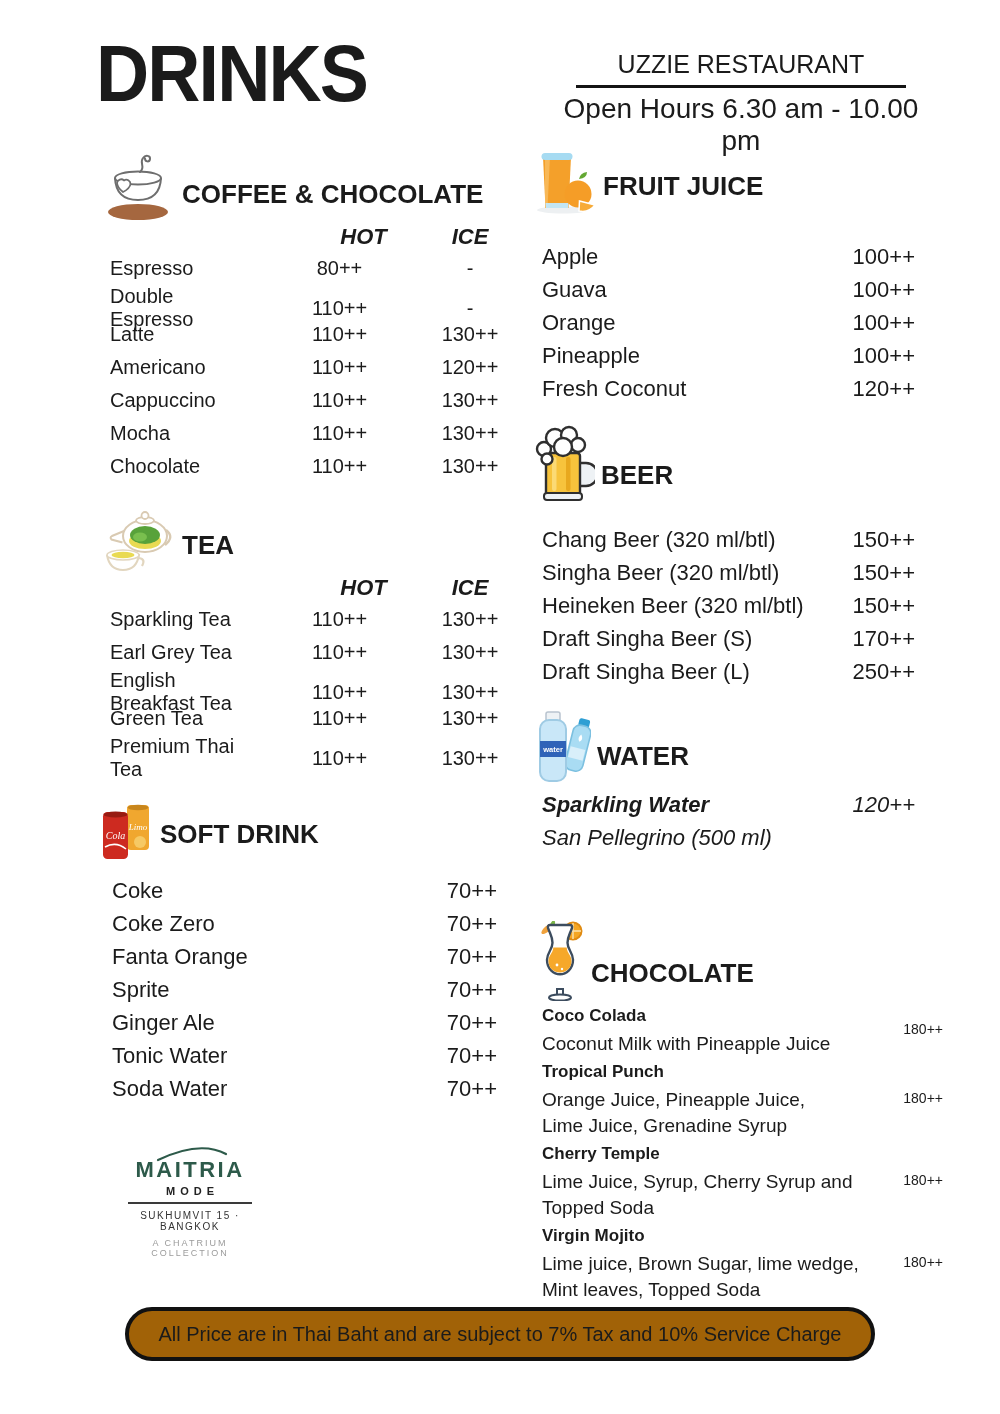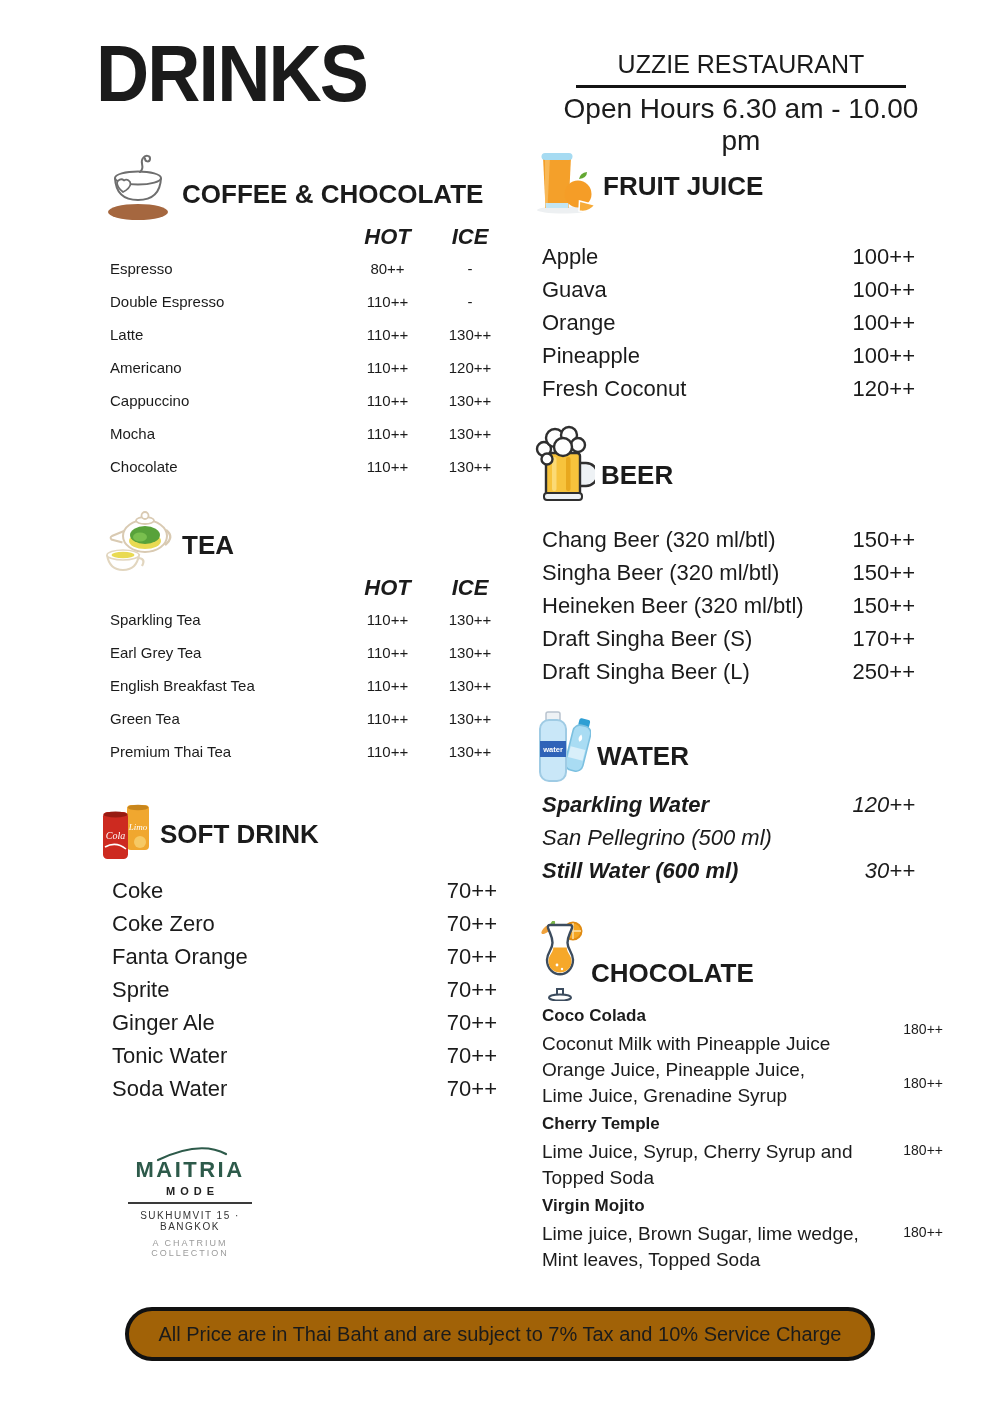--- a/index.html
+++ b/index.html
@@ -18,23 +18,23 @@
     padding-bottom:6px;border-bottom:3px solid #141414;
   }
   .open-hours{font-size:28px;margin-top:5px;}
   
   .section{position:absolute;width:410px;}
   .icon-row{display:flex;align-items:flex-end;}
   .icon-row svg{flex:0 0 auto;}
   .section-title{font-size:26px;font-weight:bold;margin:0 0 12px 6px;letter-spacing:0;}
   
   .cols-head,.trow{display:grid;grid-template-columns:1fr 85px 80px;align-items:center;}
-  .cols-head{height:30px;font-size:22px;font-weight:bold;font-style:italic;}
+  .cols-head{height:30px;font-size:22px;font-weight:bold;font-style:italic;gap:24px;}
   .cols-head .c{text-align:center;}
-  .trow{height:33px;font-size:15px;}
+  .trow{height:33px;font-size:20px;gap:48px;}
   .trow .name{padding-left:10px;}
   .trow .p{text-align:center;}
   
   .srow{display:grid;grid-template-columns:1fr 97px;align-items:center;height:33px;font-size:22px;}
   .srow .name{padding-left:12px;}
   .srow .pr{text-align:right;padding-right:13px;}
   
   .rrow{display:grid;grid-template-columns:1fr 112px;align-items:center;height:33px;font-size:22px;}
   .rrow .name{padding-left:7px;}
   .rrow .pr{text-align:right;padding-right:30px;}
@@ -342,24 +342,20 @@
     </div>
     <div class="rows">
       <div class="rrow">
           <span class="name bold">Sparkling Water</span>
           <span class="pr">120++</span>
         </div>
       <div class="rrow">
           <span class="name">San Pellegrino (500 ml)</span>
           <span class="pr"></span>
         </div>
-      <div class="rrow">
-          <span class="name bold">Still Water (600 ml)</span>
-          <span class="pr">30++</span>
-        </div>
     </div>
   </div>
 
   <div class="section" id="sec-mocktail">
     <div class="icon-row">
       <svg width="50" height="80" viewBox="0 0 50 80">
         <ellipse cx="12" cy="8" rx="7" ry="2.8" fill="#f0a23c" transform="rotate(-40 12 8)"></ellipse>
         <ellipse cx="17" cy="5" rx="6" ry="2.4" fill="#7ab648" transform="rotate(-70 17 5)"></ellipse>
         <circle cx="38" cy="10" r="8.5" fill="#f5a623" stroke="#e08b12" stroke-width="2"></circle>
         <path d="M38 2 v16 M30 10 h16" stroke="#fbe3b0" stroke-width="1.4"></path>
@@ -374,20 +370,21 @@
     </div>
     <div class="m-item">
       <div class="m-left">
         <div class="m-name">Coco Colada</div>
         <div class="m-desc">Coconut Milk with Pineapple Juice</div>
       </div>
       <div class="m-price">180++</div>
     </div>
     <div class="m-item">
       <div class="m-left">
+        <div class="m-name">Tropical Punch</div>
         <div class="m-desc">Orange Juice, Pineapple Juice,
 Lime Juice, Grenadine Syrup</div>
       </div>
       <div class="m-price">180++</div>
     </div>
     <div class="m-item">
       <div class="m-left">
         <div class="m-name">Cherry Temple</div>
         <div class="m-desc">Lime Juice, Syrup, Cherry Syrup and Topped Soda</div>
       </div>

